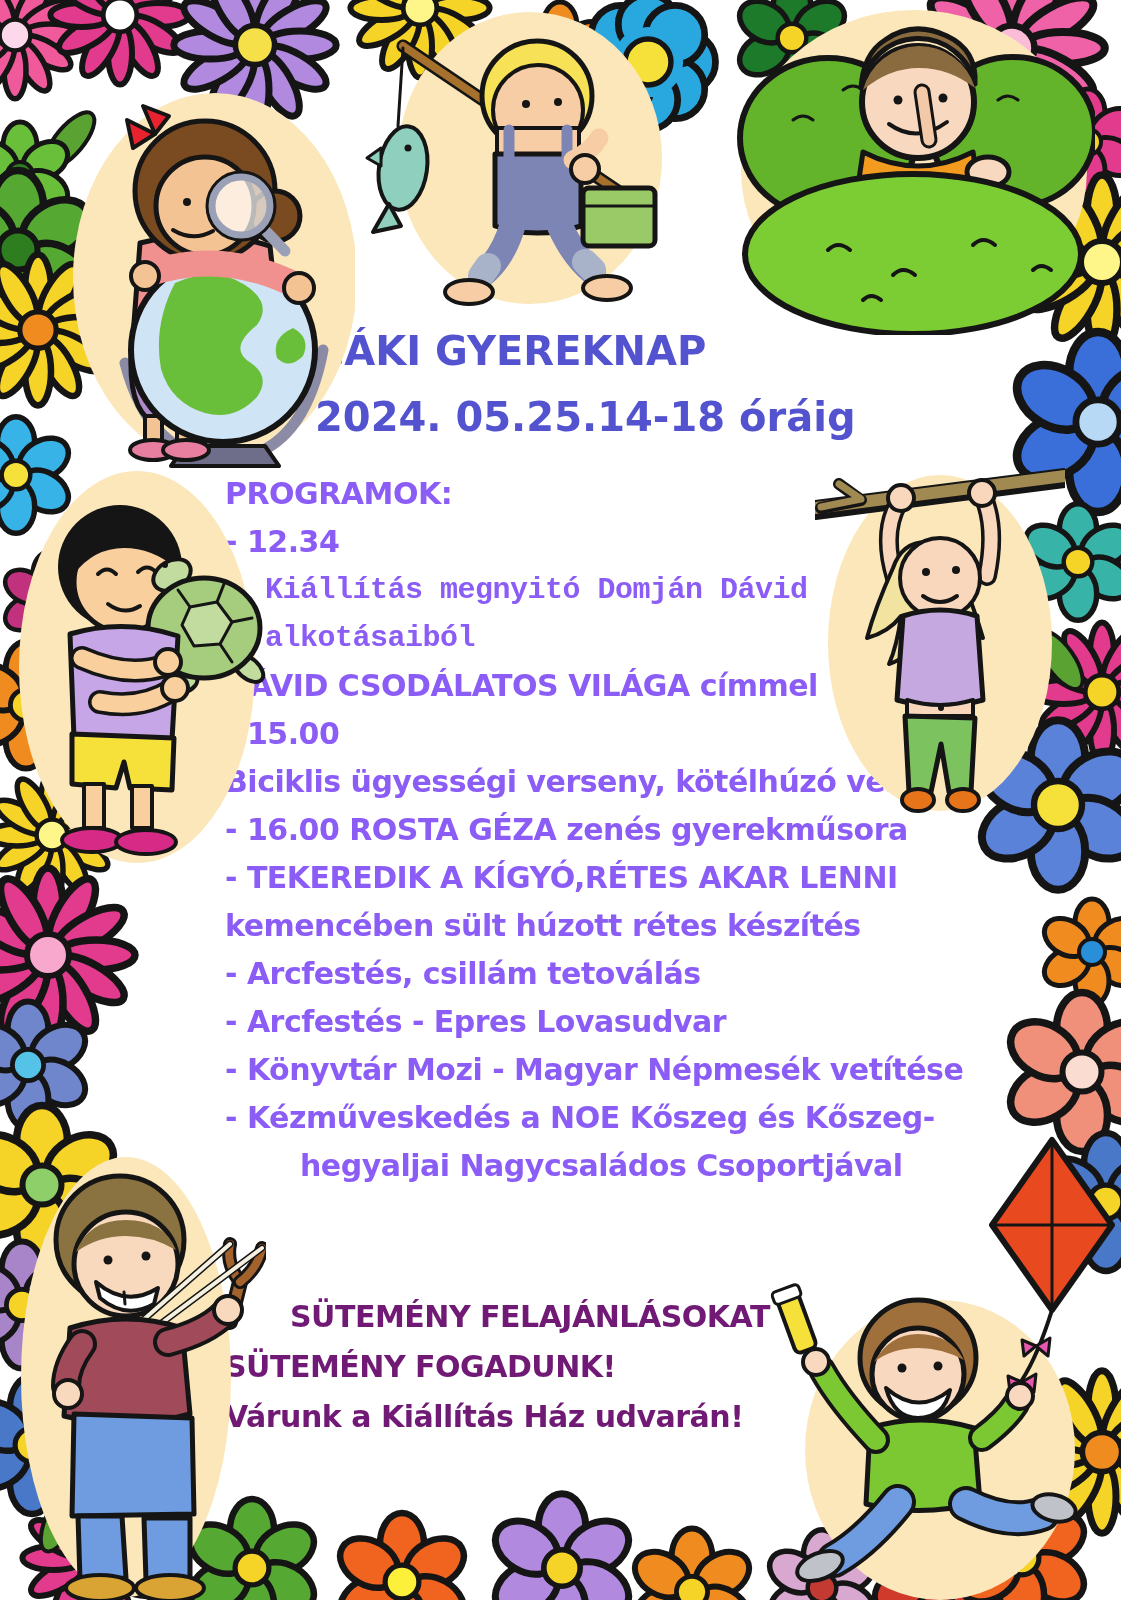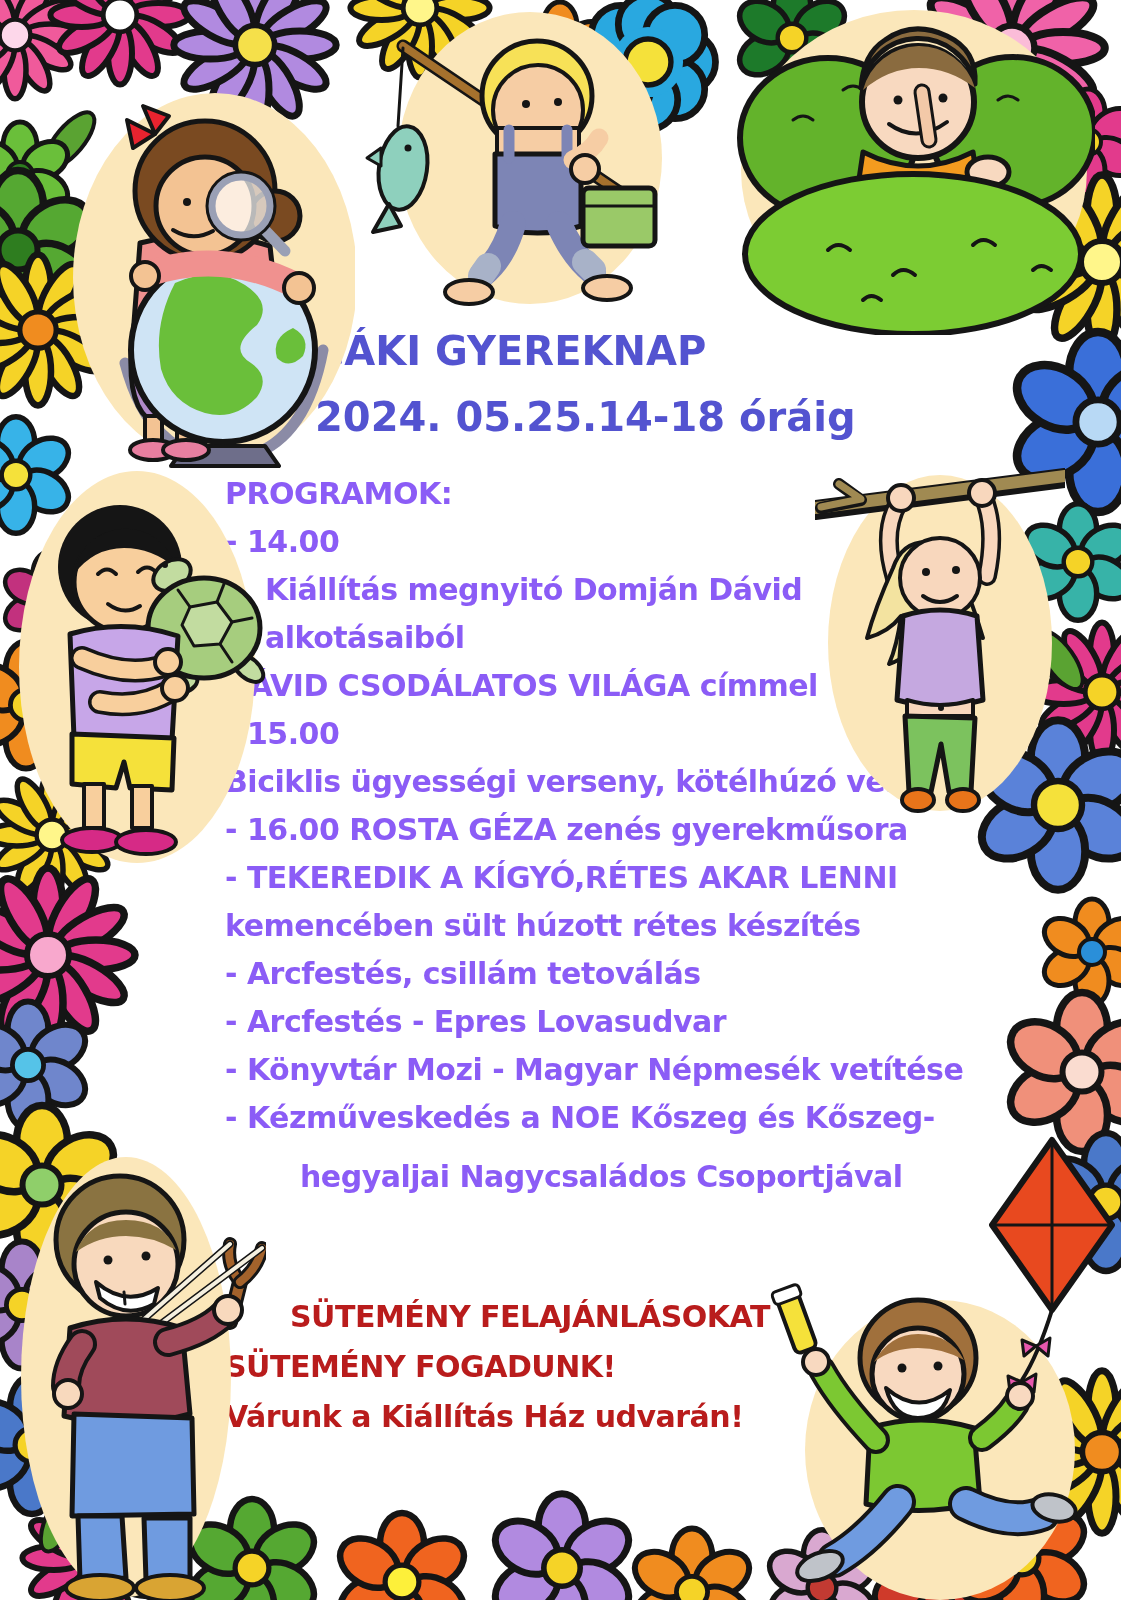--- a/index.html
+++ b/index.html
@@ -15,25 +15,25 @@
     color:#5353d0;font-weight:700;font-size:40px;line-height:66px;
     letter-spacing:0px;white-space:nowrap;
   }
   .program-block{
     position:absolute;left:225px;top:470px;
     color:#8b5cf6;font-weight:700;font-size:30px;line-height:48px;
     letter-spacing:-0.5px;white-space:nowrap;
   }
   .closing-block{
     position:absolute;left:225px;top:1292px;
-    color:#b91c1c;font-weight:700;font-size:30px;line-height:50px;
+    color:#701a75;font-weight:700;font-size:30px;line-height:50px;
     letter-spacing:-0.5px;white-space:nowrap;
   }
-  .ind1{margin-left:40px;}
-  .ind2{margin-left:75px;margin-top:11px;}
+  .ind1{margin-left:40px;font-family:Liberation Mono, monospace;}
+  .ind2{margin-left:75px;}
   .ind3{margin-left:65px;}
 </style>
 </head>
 <body>
 
 <div class="poster">
 
   <svg class="layer" width="1121" height="1600" viewBox="0 0 1121 1600">
     <defs>
       <g id="daisy" fill="currentColor" stroke="#151515" stroke-width="5">
@@ -234,21 +234,21 @@
     <use href="#leaf" transform="translate(60,1520) rotate(25)"></use>
   </svg>
 
   <div class="title-block">
     <div>CÁKI GYEREKNAP</div>
     <div>2024. 05.25.14-18 óráig</div>
   </div>
 
   <div class="program-block">
     <div>PROGRAMOK:</div>
-    <div>- 14.00</div>
+    <div>- 12.34</div>
     <div class="ind1">Kiállítás megnyitó Domján Dávid</div>
     <div class="ind1">alkotásaiból</div>
     <div>DÁVID CSODÁLATOS VILÁGA címmel</div>
     <div>- 15.00</div>
     <div>Biciklis ügyességi verseny, kötélhúzó verseny</div>
     <div>- 16.00 ROSTA GÉZA zenés gyerekműsora</div>
     <div>- TEKEREDIK A KÍGYÓ,RÉTES AKAR LENNI</div>
     <div>kemencében sült húzott rétes készítés</div>
     <div>- Arcfestés, csillám tetoválás</div>
     <div>- Arcfestés - Epres Lovasudvar</div>

